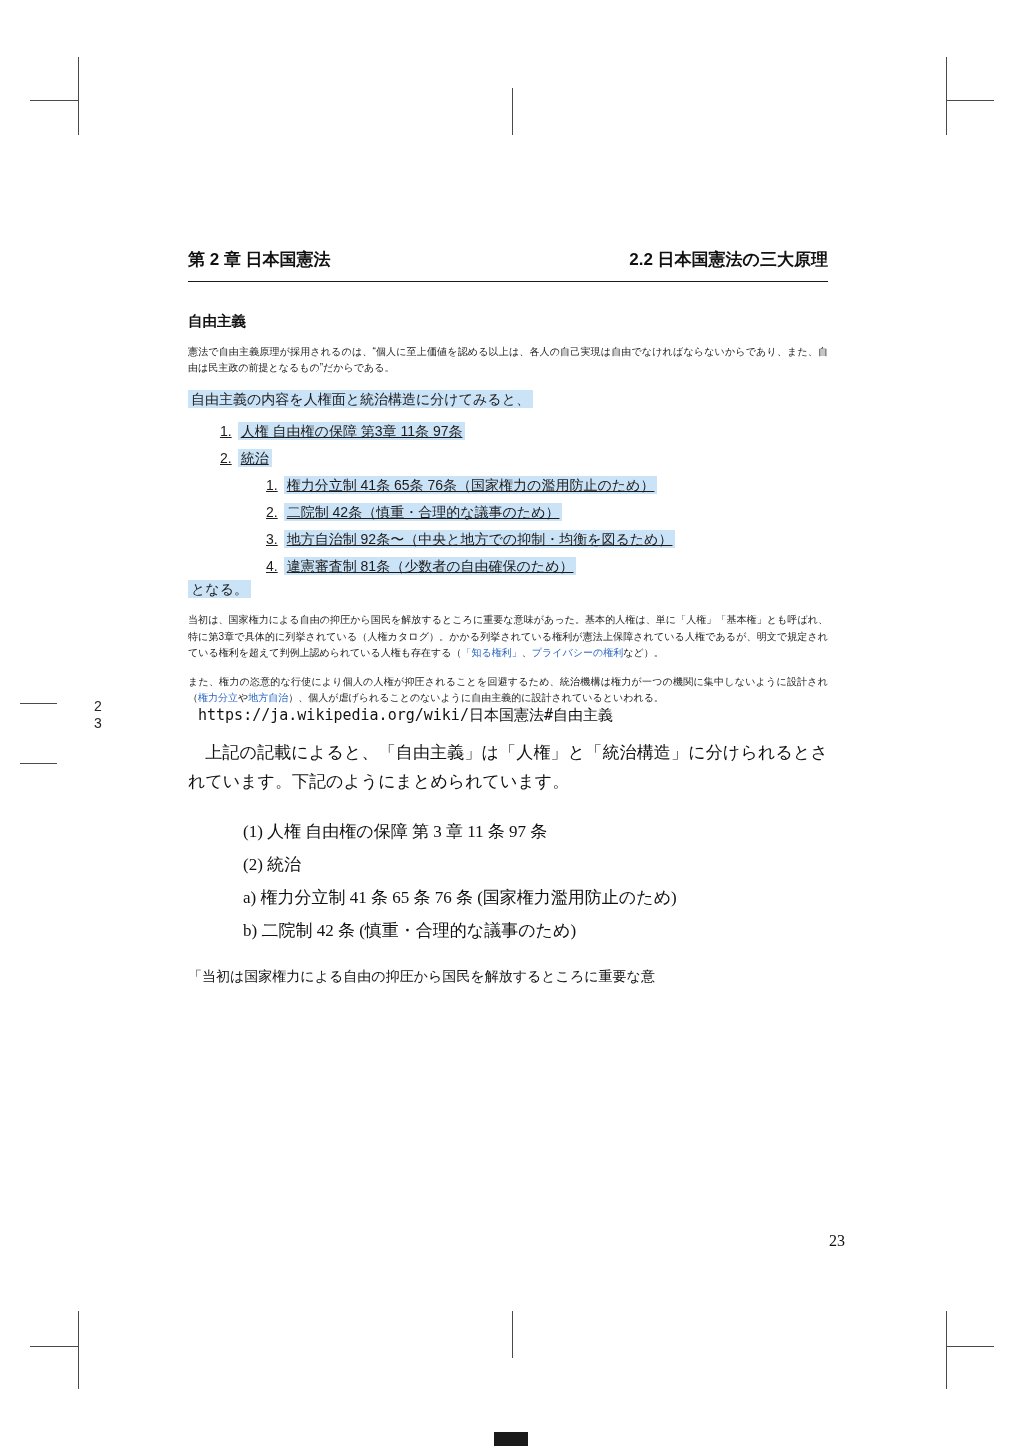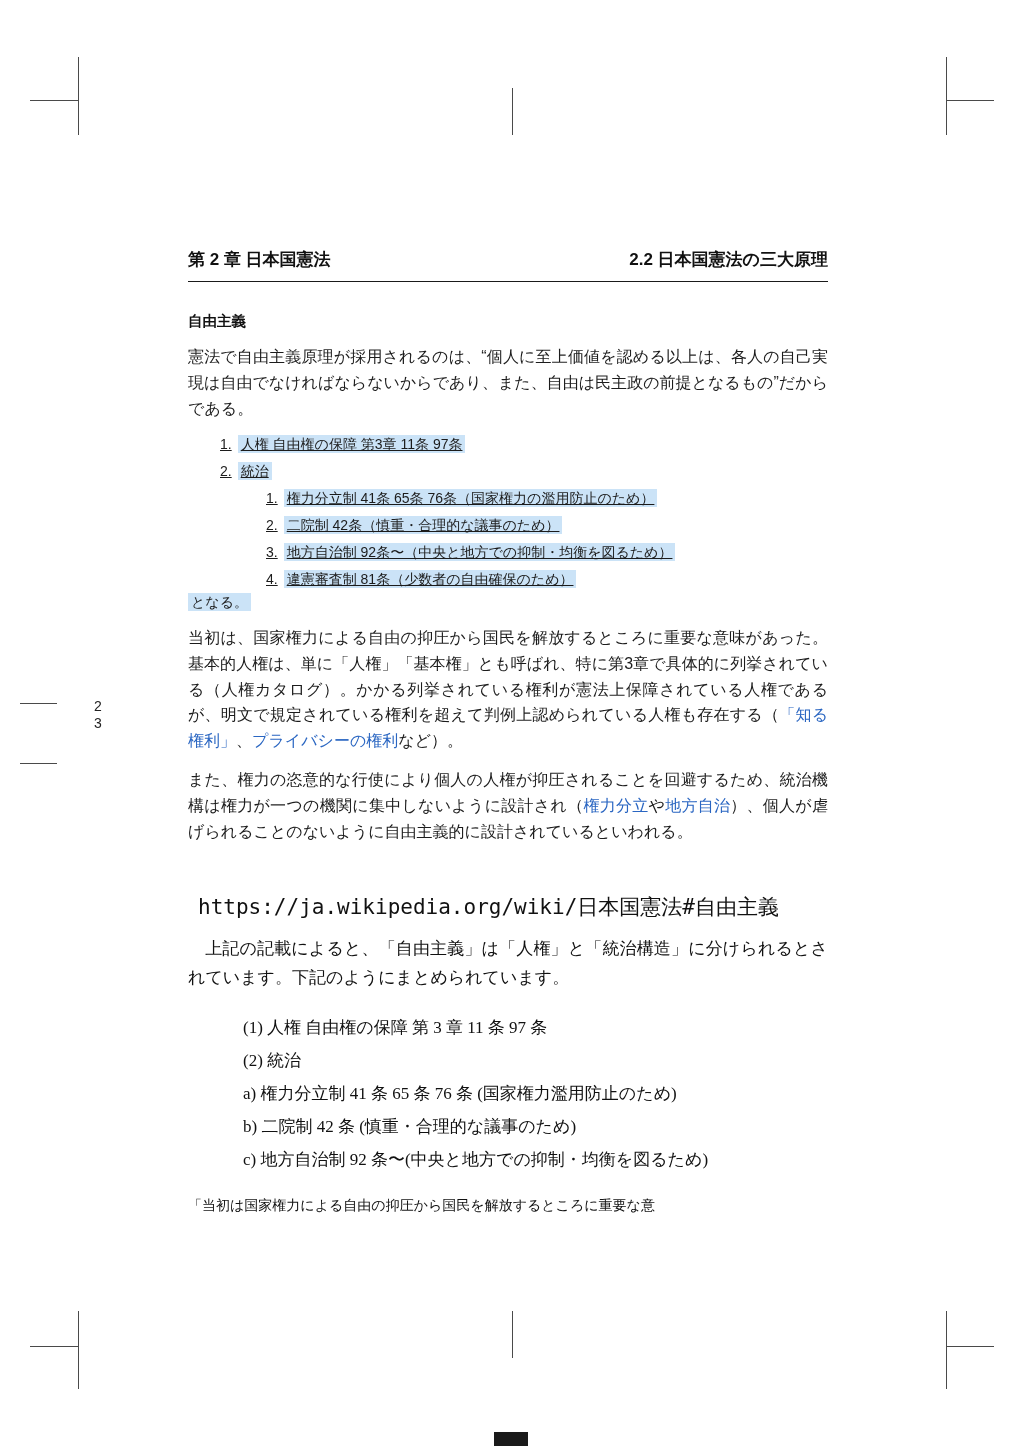--- a/index.html
+++ b/index.html
@@ -28,37 +28,37 @@
     position: absolute; left: 188px; top: 248px; width: 640px;
   }
   .header-row {
     display: flex; justify-content: space-between; align-items: baseline;
     font-weight: bold; font-size: 17px; color: #111;
     padding-bottom: 10px; border-bottom: 1.5px solid #1a1a1a;
   }
   
   .wiki-heading { margin-top: 30px; font-size: 14.5px; font-weight: bold; color: #111; }
   .body-text {
-    margin: 13px 0 0 0; font-size: 16px; line-height: 1.62;
+    margin: 13px 0 0 0; font-size: 10px; line-height: 1.62;
     color: #1c1c1c; text-align: justify;
   }
   .lead-line { margin-top: 15px; font-size: 14px; }
   .hl { background: #cbe3f7; padding: 1px 3px; }
   .wlist { margin-top: 9px; }
   .wrow { line-height: 27px; font-size: 14px; padding-left: 32px; text-decoration: underline; }
   .wrow.sub { padding-left: 78px; }
   .wrow .num { color: #1c1c1c; margin-right: 6px; }
   .tail-line { margin-top: 1px; font-size: 14px; }
   .link { color: #2a66c2; cursor: pointer; margin-top: 8px; }
   
   .commentary { font-family: "Liberation Serif", serif; color: #111; }
   .url-line {
-    margin-top: 48px; padding-left: 10px;
+    padding-left: 10px;
     font-family: "DejaVu Sans Mono", monospace;
-    font-size: 21px; color: #111;
+    font-size: 15px; color: #111;
   }
   .serif-para {
     margin: 14px 0 0 0; font-size: 17px; line-height: 1.7; text-align: justify;
   }
   .serif-list { margin-top: 18px; padding-left: 55px; }
   .serif-list .srow { font-size: 17px; line-height: 33px; }
   .serif-tail { margin-top: 18px; font-size: 14px; line-height: 1.7; }
   .page-number {
     position: absolute; left: 205px; top: 1232px; width: 640px;
     text-align: right; font-family: "Liberation Serif", serif;
@@ -93,20 +93,21 @@
 
     <div class="header-row">
       <span>第 2 章 日本国憲法</span>
       <span>2.2 日本国憲法の三大原理</span>
     </div>
 
     <div class="wiki-heading">自由主義</div>
 
     <p class="body-text">憲法で自由主義原理が採用されるのは、“個人に至上価値を認める以上は、各人の自己実現は自由でなければならないからであり、また、自由は民主政の前提となるもの”だからである。</p>
 
+    <div class="lead-line"><span class="hl">自由主義の内容を人権面と統治構造に分けてみると、</span></div>
 
     <div class="wlist">
       <div class="wrow"><span class="num">1.</span><span class="hl">人権 自由権の保障 第3章 11条 97条</span></div>
       <div class="wrow"><span class="num">2.</span><span class="hl">統治</span></div>
       <div class="wrow sub"><span class="num">1.</span><span class="hl">権力分立制 41条 65条 76条（国家権力の濫用防止のため）</span></div>
       <div class="wrow sub"><span class="num">2.</span><span class="hl">二院制 42条（慎重・合理的な議事のため）</span></div>
       <div class="wrow sub"><span class="num">3.</span><span class="hl">地方自治制 92条〜（中央と地方での抑制・均衡を図るため）</span></div>
       <div class="wrow sub"><span class="num">4.</span><span class="hl">違憲審査制 81条（少数者の自由確保のため）</span></div>
     </div>
 
@@ -119,22 +120,22 @@
     <div class="commentary">
       <div class="url-line">https://ja.wikipedia.org/wiki/日本国憲法#自由主義</div>
 
       <p class="serif-para">　上記の記載によると、「自由主義」は「人権」と「統治構造」に分けられるとされています。下記のようにまとめられています。</p>
 
       <div class="serif-list">
         <div class="srow">(1) 人権 自由権の保障 第 3 章 11 条 97 条</div>
         <div class="srow">(2) 統治</div>
         <div class="srow">a) 権力分立制 41 条 65 条 76 条 (国家権力濫用防止のため)</div>
         <div class="srow">b) 二院制 42 条 (慎重・合理的な議事のため)</div>
-        <div class="srow">c) 地方自治制 92 条〜(中央と地方での抑制・均衡を図るため)</div>
       </div>
 
       <p class="serif-tail">「当初は国家権力による自由の抑圧から国民を解放するところに重要な意</p>
     </div>
 
   </div>
 
+  <div class="page-number">23</div>
 
 </div>
 
 </body></html>

